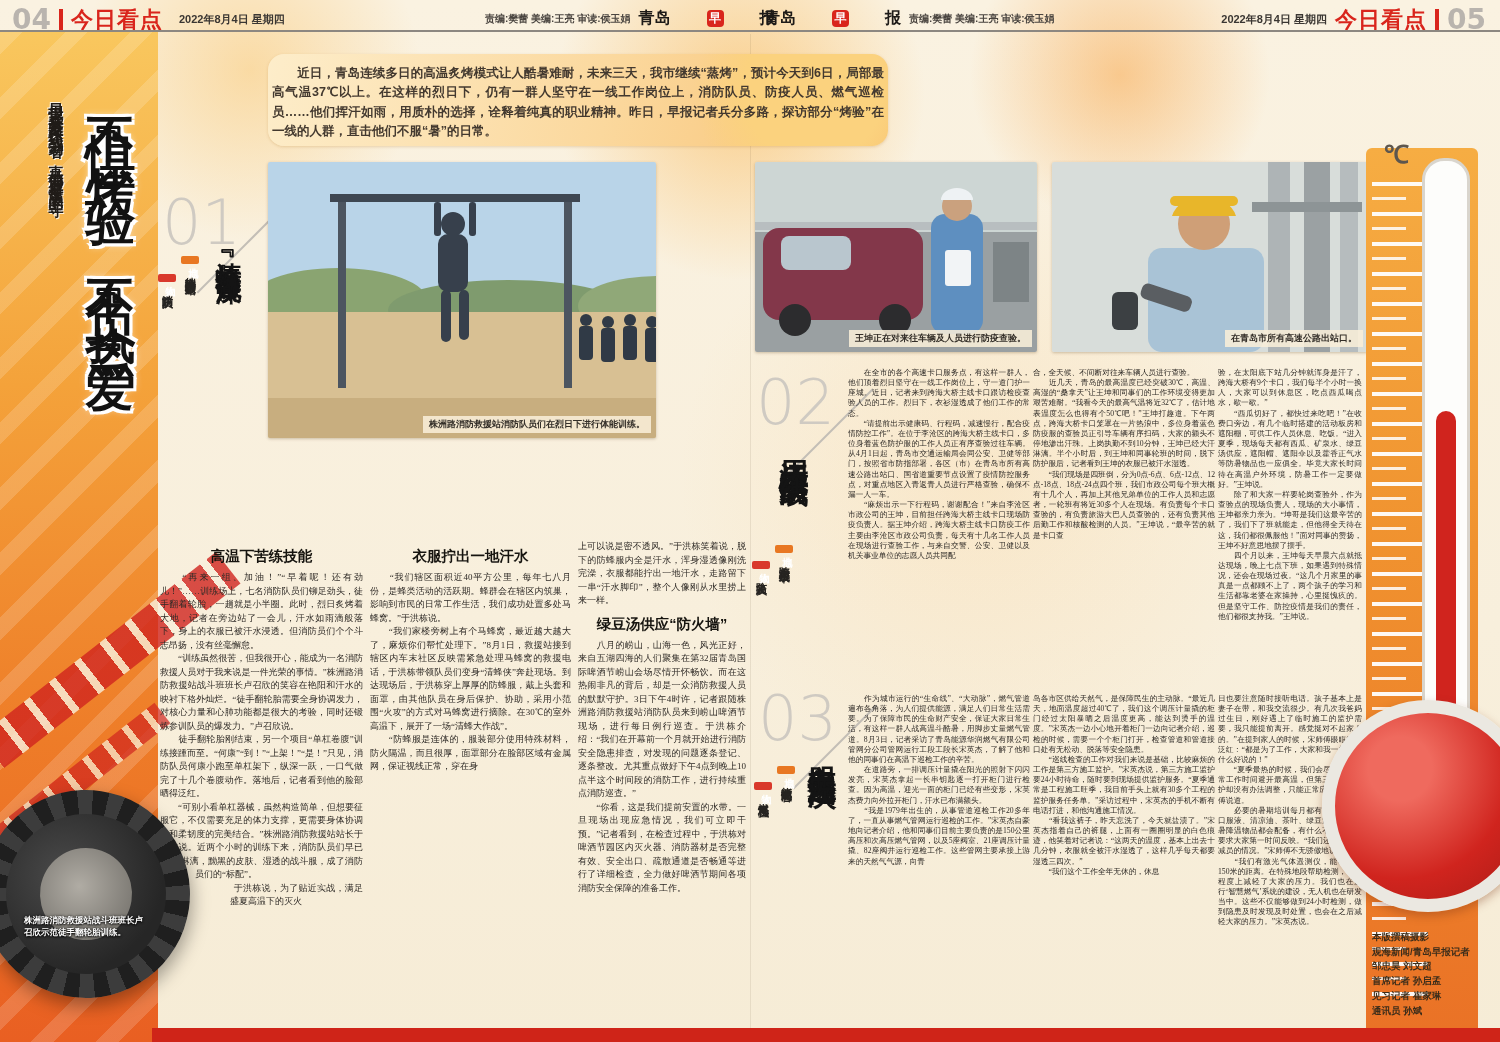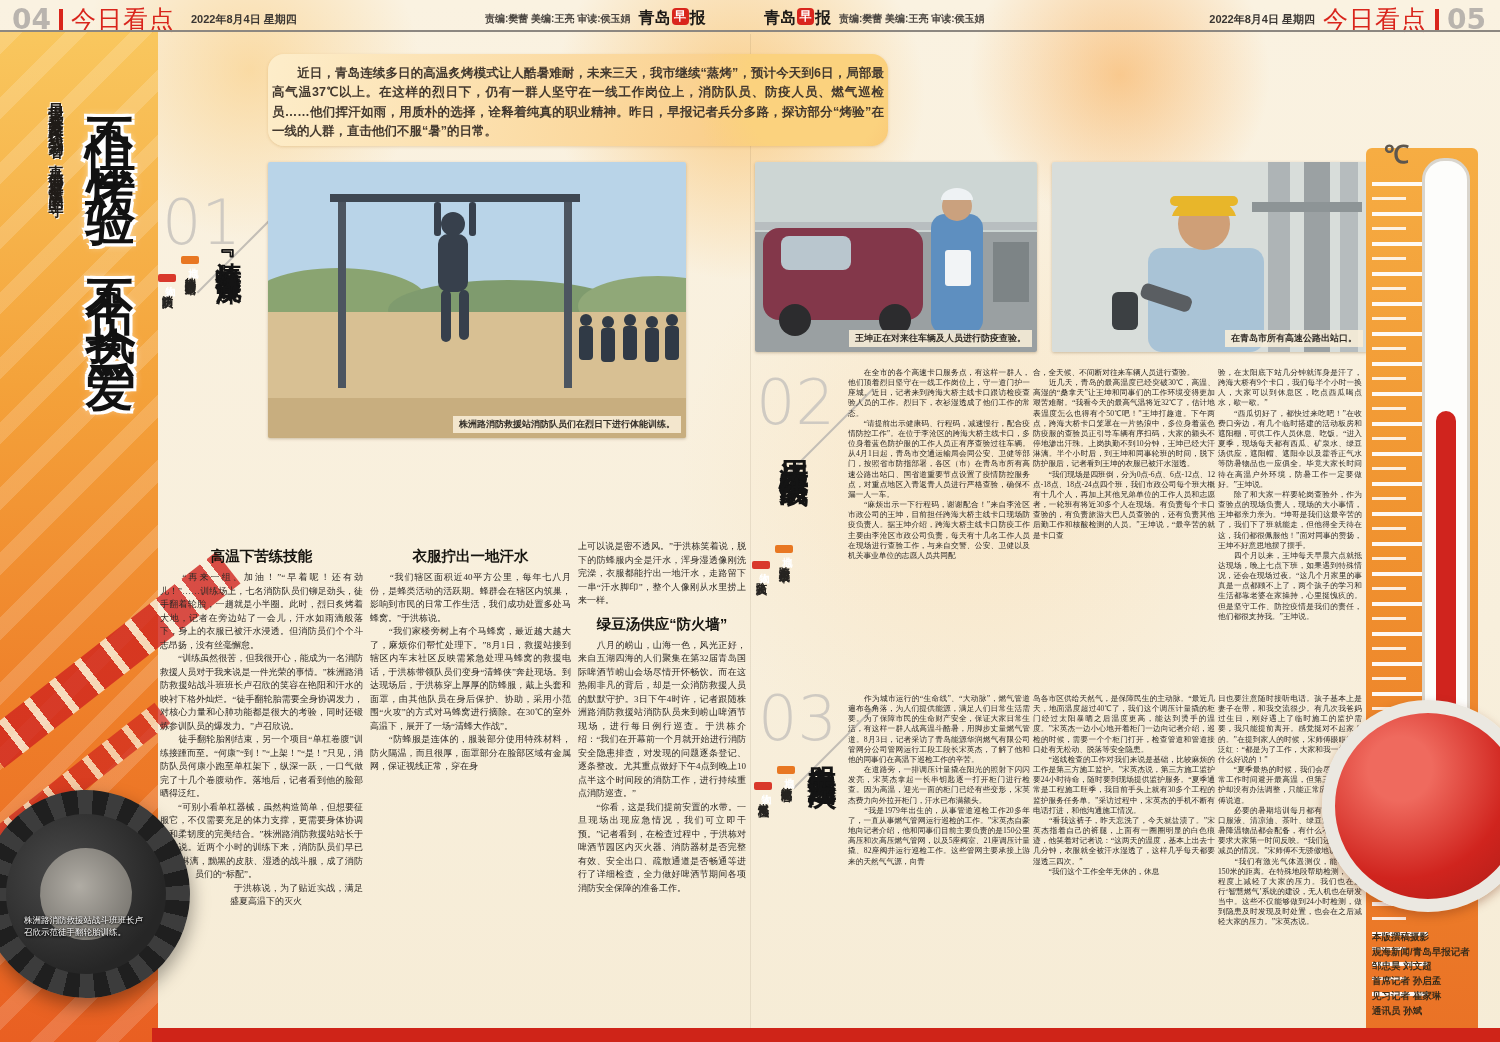--- a/index.html
+++ b/index.html
@@ -10,24 +10,24 @@
       radial-gradient(circle at 1120px 75px, rgba(248,160,60,.5), rgba(248,160,60,0) 150px),
       radial-gradient(circle at 250px 70px, rgba(250,190,90,.45), rgba(250,190,90,0) 170px),
       radial-gradient(circle at 980px 480px, rgba(250,205,140,.25), rgba(250,205,140,0) 300px),
       linear-gradient(180deg,#faf2e1 0%,#f8efdc 60%,#f6ecd6 100%);}
   .abs{position:absolute;}
   .vtext{writing-mode:vertical-rl;text-orientation:upright;}
   
   .hdr{display:flex;align-items:center;gap:8px;}
   .pgno{font-family:"DejaVu Sans",sans-serif;font-size:28px;font-weight:700;color:#b9b4ae;}
   .redbarv{width:4px;height:22px;background:#d9251c;}
-  .sect{font-size:25px;font-weight:400;color:#d9251c;letter-spacing:1px;}
+  .sect{font-size:22px;font-weight:700;color:#d9251c;letter-spacing:1px;}
   .hdate{font-size:11px;font-weight:700;color:#3a3632;margin-left:8px;}
   .editors{font-size:10px;color:#4a4540;font-weight:700;}
-  .logo{display:flex;font-weight:900;color:#1d1a17;font-size:16px;}
+  .logo{display:flex;align-items:center;font-weight:900;color:#1d1a17;font-size:16px;gap:35px;}
   .logo .seal{display:inline-block;background:#d9251c;color:#fff;border-radius:4px;
     width:17px;height:17px;line-height:17px;text-align:center;font-size:12px;margin:0 1px;}
   .rule{left:0;top:30px;width:1500px;height:2px;background:#8c8781;}
   .fold{left:750px;top:34px;width:1px;height:994px;background:rgba(90,70,40,.10);}
   
   .strip{left:0;top:32px;width:158px;height:1010px;
     background:
       repeating-linear-gradient(135deg, rgba(255,255,255,.16) 0 16px, rgba(255,255,255,0) 16px 46px),
       linear-gradient(180deg,#f9c75e 0%,#f4a23a 35%,#ee7c28 70%,#e95f22 100%);}
   .ribbon{left:-40px;top:640px;width:300px;height:40px;opacity:.8;transform:rotate(-38deg);
@@ -71,21 +71,21 @@
   .pcap{position:absolute;right:5px;bottom:5px;background:rgba(248,238,216,.88);
     color:#332e28;font-size:9px;font-weight:700;padding:2px 6px;border-radius:0;white-space:nowrap;}
   
   .tire{left:-18px;top:790px;width:208px;height:208px;border-radius:50%;transform:rotate(-14deg);
     background:repeating-conic-gradient(#1f1f1f 0 9deg,#3c3c3c 9deg 18deg);
     box-shadow:0 8px 18px rgba(0,0,0,.35);}
   .tire-side{position:absolute;left:24px;top:24px;width:160px;height:160px;border-radius:50%;
     background:radial-gradient(circle at 40% 35%, #4a4a4a, #262626 70%);}
   .tire-hub{position:absolute;left:58px;top:58px;width:92px;height:92px;border-radius:50%;
     background:radial-gradient(circle at 45% 40%, #b0aca4, #7d7a74 75%);}
-  .tire-cap{left:24px;top:914px;width:126px;font-size:8.5px;font-weight:400;color:#fff;
+  .tire-cap{left:24px;top:914px;width:126px;font-size:8.5px;font-weight:700;color:#fff;
     line-height:1.45;text-shadow:0 0 3px #000,0 1px 2px #000;}
   .tire-float{float:left;width:118px;height:200px;margin-left:-10px;
     shape-outside:circle(150px at -38px 212px);}
   
   .therm{left:1366px;top:148px;width:112px;height:882px;
     background:linear-gradient(180deg,#f6ad43 0%,#f0922f 45%,#ea7226 100%);
     border-radius:6px 6px 0 0;}
   .ticks-l{position:absolute;left:6px;top:34px;width:56px;height:820px;
     background:repeating-linear-gradient(180deg, rgba(255,255,255,.95) 0 4px, rgba(255,255,255,0) 4px 30px);}
   .ticks-s{position:absolute;left:6px;top:49px;width:34px;height:800px;
@@ -154,21 +154,21 @@
     <div class="tagcol" style="margin-top:18px;">
       <span class="vtext tagbox tag-per">人物</span>
       <span class="vtext tagname">消防队员</span>
     </div>
     <div class="tagcol">
       <span class="vtext tagbox tag-loc">地点</span>
       <span class="vtext tagname">株洲路消防救援站</span>
     </div>
   </div>
 
-  <div class="abs photo" style="left:268px;top:162px;width:418px;height:276px;">
+  <div class="abs photo" style="left:268px;top:162px;width:388px;height:276px;">
     <svg width="418" height="276" viewBox="0 0 418 276">
       <rect width="418" height="150" fill="#b9d4e8"></rect>
       <ellipse cx="70" cy="140" rx="90" ry="34" fill="#8aa471"></ellipse>
       <ellipse cx="240" cy="148" rx="120" ry="30" fill="#7f9b6e"></ellipse>
       <ellipse cx="390" cy="144" rx="80" ry="30" fill="#90a878"></ellipse>
       <rect y="150" width="418" height="126" fill="#d8c093"></rect>
       <rect y="236" width="418" height="40" fill="#c8ae7f"></rect>
       <rect x="70" y="36" width="8" height="190" fill="#4c5560"></rect>
       <rect x="296" y="36" width="8" height="190" fill="#4c5560"></rect>
       <rect x="62" y="32" width="250" height="8" fill="#3e4752"></rect>

